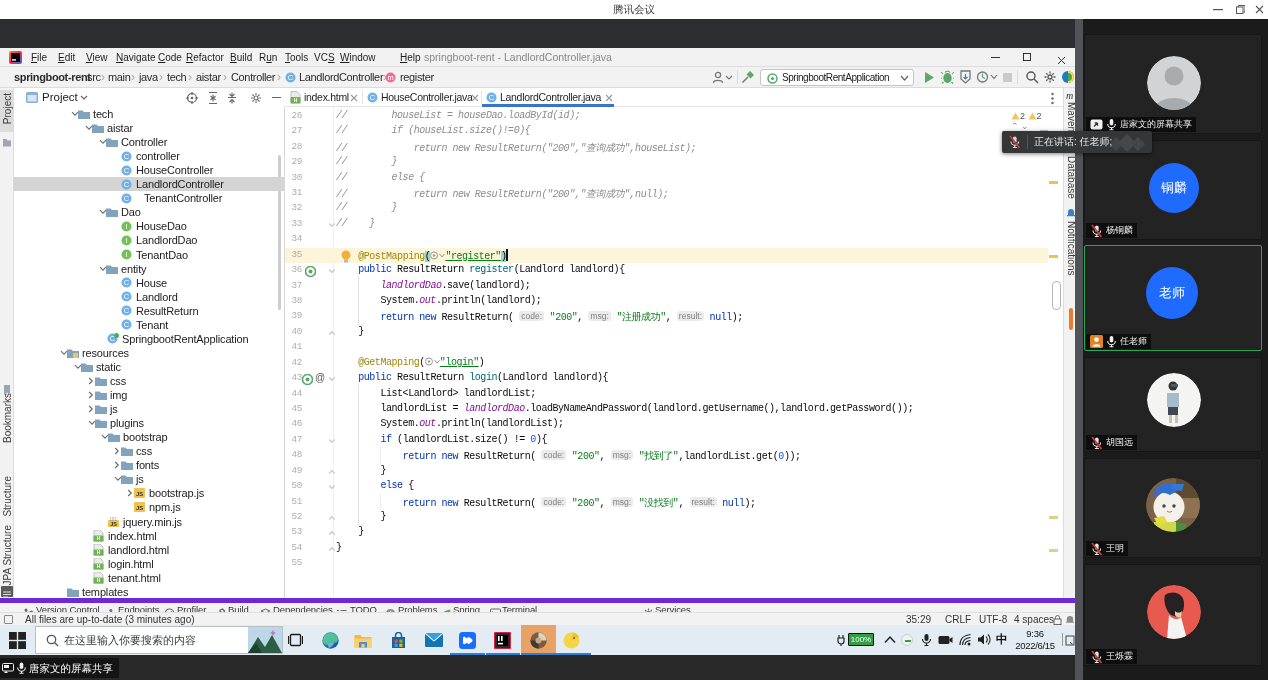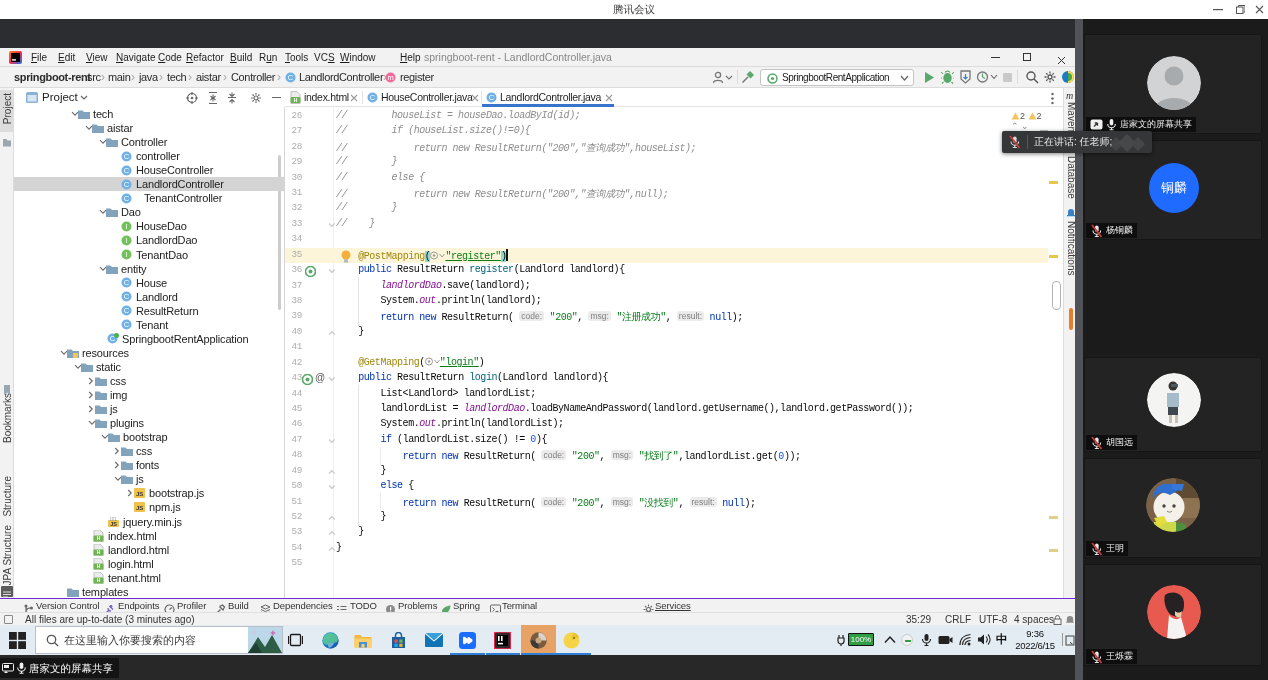--- a/index.html
+++ b/index.html
@@ -39,21 +39,21 @@
 .k{color:#0033b3;}
 .s{color:#067d17;}
 .c{color:#8c8c8c;font-style:italic;}
 .n{color:#1750eb;}
 .f{color:#871094;}
 .an{color:#9e880d;}
 .md{color:#00627a;}
 .it{font-style:italic;}
 .inlay{display:inline-block;background:#ebebeb;color:#7e7e7e;border-radius:3px;font-size:8.5px;letter-spacing:0;font-family:"Liberation Sans",sans-serif;padding:0 2px;line-height:10px;transform:translateY(-1px);}
 
-#sbar1{left:0;top:550px;width:1075px;height:14px;background:#f2f2f2;border-top:1px solid #6d28d9;}
+#sbar1{left:0;top:550px;width:1075px;height:14px;background:#f2f2f2;border-top:5px solid #6d28d9;}
 .sb1{top:0;height:14px;line-height:14px;font-size:9.5px;letter-spacing:-0.1px;color:#333;}
 #sbar2{left:0;top:564px;width:1075px;height:13px;background:#f2f2f2;border-top:1px solid #e0e0e0;}
 .sb2{top:0;height:13px;line-height:13px;font-size:10px;color:#333;}
 
 #taskbar{left:0;top:606px;width:1075px;height:30px;background:#e3ecf3;}
 #searchbox{left:35px;top:1px;width:248px;height:28px;background:#ffffff;border:1px solid #b8bfc6;}
 
 #bstrip{left:0;top:655px;width:1075px;height:25px;background:#282828;}
 #blabel{left:0;top:3px;height:20px;background:#141414;color:#fff;font-size:10.5px;line-height:20px;padding:0 6px 0 2px;}
 
@@ -932,20 +932,35 @@
       <div class="avatar abs avtext" style="left:64px;top:22px;width:50px;height:50px;background:#1f6bff;font-size:13px;line-height:50px;">铜麟</div>
       <div class="tlabel">
           <svg width="13" height="14" style="flex:none;">
             <rect x="5" y="1.5" width="3.6" height="6.5" rx="1.8" fill="#e8e8e8"></rect>
             <path d="M3 6.5 a3.8 3.8 0 0 0 7.6 0 M6.8 10.5 v2 M4.8 12.5 h4" stroke="#e8e8e8" stroke-width="1.1" fill="none"></path>
             <path d="M2 1 L11.5 13" stroke="#c73a35" stroke-width="1.8"></path>
           </svg>
           <span>杨铜麟</span>
         </div>
     </div>
+    <div class="tile abs" style="top:226px;height:106px;border:1.5px solid #27a658;">
+      <div class="avatar abs avtext" style="left:61px;top:21px;width:52px;height:52px;background:#1f6bff;font-size:13px;line-height:52px;">老师</div>
+      <div class="tlabel">
+          <svg width="13" height="13" style="flex:none;">
+            <rect width="13" height="13" rx="1.5" fill="#e08226"></rect>
+            <circle cx="6.5" cy="4.6" r="2.3" fill="#fff"></circle>
+            <path d="M2.5 11.5 C2.5 8.6 10.5 8.6 10.5 11.5 Z" fill="#fff"></path>
+          </svg>
+          <svg width="11" height="13" style="flex:none;">
+            <rect x="3.7" y="1" width="3.6" height="6.5" rx="1.8" fill="#f0f0f0"></rect>
+            <path d="M1.7 6 a3.8 3.8 0 0 0 7.6 0 M5.5 10 v1.7 M3.5 11.7 h4" stroke="#f0f0f0" stroke-width="1.1" fill="none"></path>
+          </svg>
+          <span>任老师</span>
+        </div>
+    </div>
     <div class="tile abs" style="top:439px;height:100px;">
       <svg class="avatar abs" style="left:61px;top:19px;" width="54" height="54">
           <defs>
             <clipPath id="c5">
               <circle cx="27" cy="27" r="27"></circle>
             </clipPath>
           </defs>
           <g clip-path="url(#c5)">
             <rect width="54" height="54" fill="#7a6147"></rect>
             <rect x="30" y="0" width="24" height="34" fill="#5f4a32"></rect>

